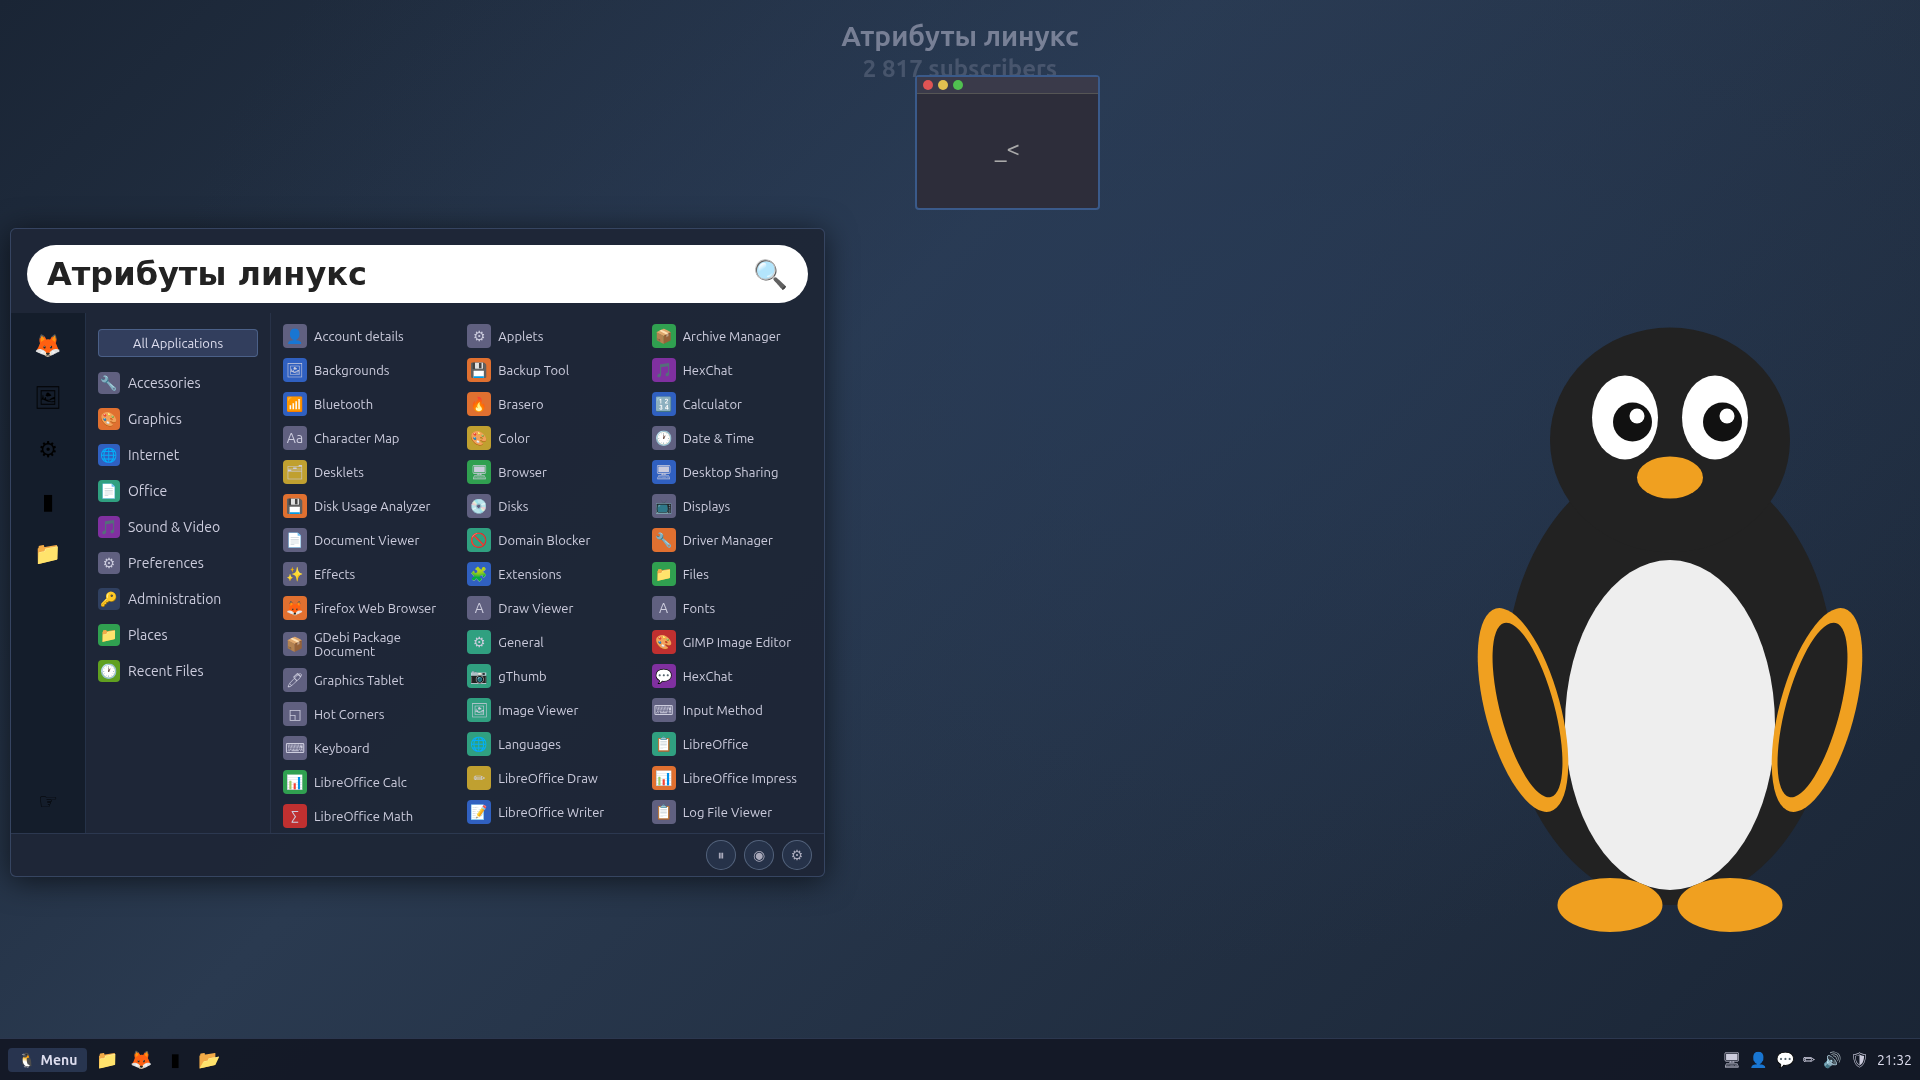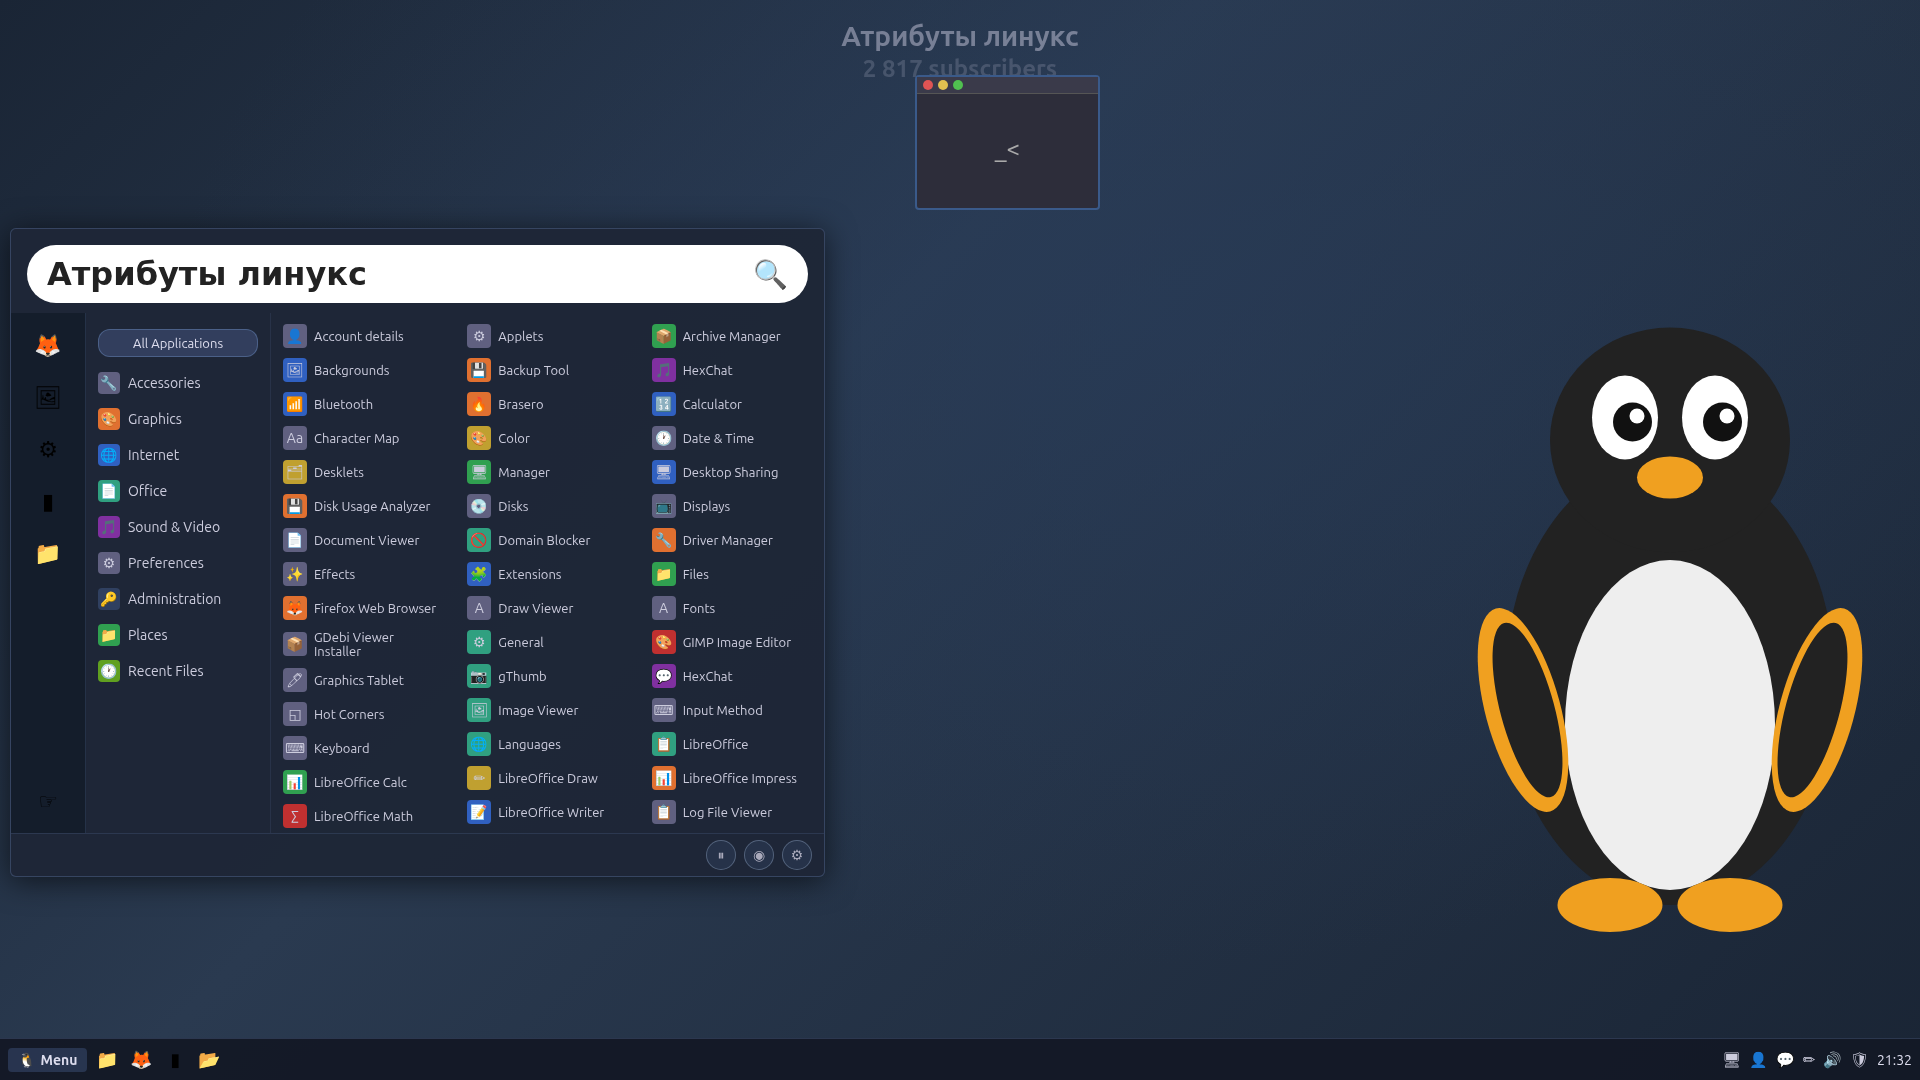--- a/index.html
+++ b/index.html
@@ -175,21 +175,21 @@
       justify-content: center;
       font-size: 14px;
       flex-shrink: 0;
     }
     .all-apps-btn {
       margin: 8px 12px;
       padding: 6px 0;
       background: rgba(80,100,150,0.4);
       border: 1px solid rgba(100,130,180,0.5);
       color: #dde;
-      border-radius: 12px;
+      border-radius: 4px;
       font-size: 13px;
       cursor: pointer;
       text-align: center;
     }
 
     
     .apps-area {
       flex: 1;
       display: flex;
       overflow: hidden;
@@ -439,21 +439,21 @@
         <div class="app-item">
             <div class="app-icon icon-gray">✨</div>
             <span>Effects</span>
           </div>
         <div class="app-item">
             <div class="app-icon icon-orange">🦊</div>
             <span>Firefox Web Browser</span>
           </div>
         <div class="app-item">
             <div class="app-icon icon-gray">📦</div>
-            <span>GDebi Viewer Installer</span>
+            <span>GDebi Package Document</span>
           </div>
         <div class="app-item">
             <div class="app-icon icon-gray">🖊</div>
             <span>Graphics Tablet</span>
           </div>
         <div class="app-item">
             <div class="app-icon icon-gray">◱</div>
             <span>Hot Corners</span>
           </div>
         <div class="app-item">
@@ -483,21 +483,21 @@
         <div class="app-item">
             <div class="app-icon icon-orange">🔥</div>
             <span>Brasero</span>
           </div>
         <div class="app-item">
             <div class="app-icon icon-yellow">🎨</div>
             <span>Color</span>
           </div>
         <div class="app-item">
             <div class="app-icon icon-green">🖥</div>
-            <span>Manager</span>
+            <span>Browser</span>
           </div>
         <div class="app-item">
             <div class="app-icon icon-gray">💿</div>
             <span>Disks</span>
           </div>
         <div class="app-item">
             <div class="app-icon icon-teal">🚫</div>
             <span>Domain Blocker</span>
           </div>
         <div class="app-item">

